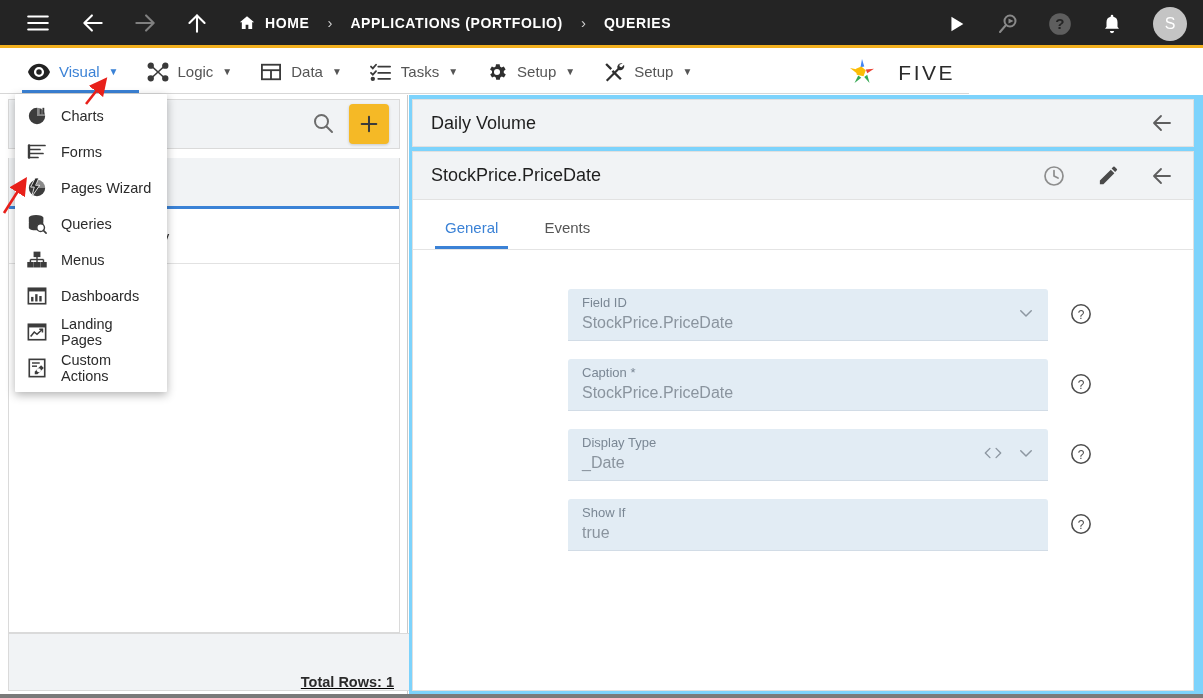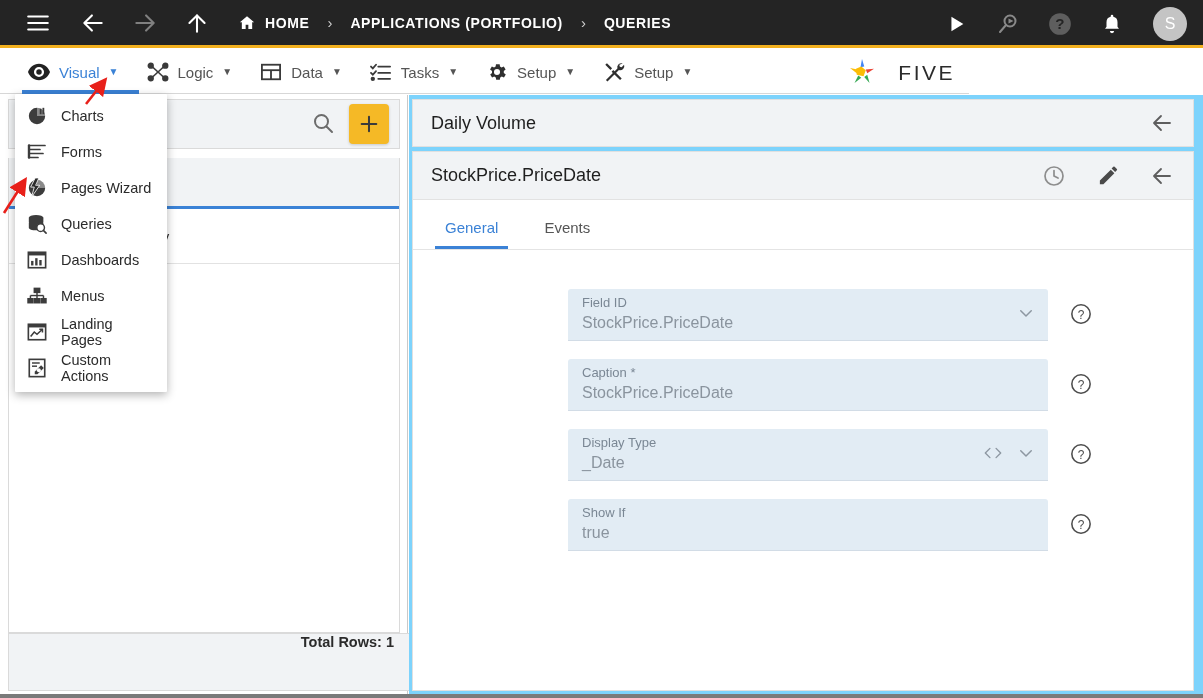--- a/index.html
+++ b/index.html
@@ -35,21 +35,21 @@
   .tb-right .ri.dim { opacity:0.55; }
   .avatar {
     width:34px; height:34px; border-radius:50%; background:#c4c4c4;
     color:#fff; font-size:16px; display:flex; align-items:center; justify-content:center;
     margin-left:2px;
   }
 
   
   .menubar {
     position:absolute; left:0; top:51px; width:969px; height:43px;
-    background:#fff; border-bottom:1px solid #d7d7d7; display:flex; align-items:center;
+    background:#fff; border-bottom:1px solid #d7d7d7; display:flex; align-items:flex-end;
   }
   .mb-item {
     display:flex; align-items:center; gap:9px; height:43px; padding:0 14px;
     color:#555; font-size:15px; cursor:pointer; position:relative;
   }
   .mb-item:first-child { margin-left:14px; }
   .mb-item.active { color:#3b82d6; }
   .mb-item.active::after {
     content:""; position:absolute; left:8px; right:-6px; bottom:0; height:3.5px; background:#3b82d6;
   }
@@ -101,21 +101,21 @@
   }
   .col-div { width:2px; height:18px; background:#b9b9b9; margin-right:16px; }
   .col-title { font-size:15px; font-weight:700; color:#262626; }
   .grid-row {
     height:55px; display:flex; align-items:center; padding-left:36px;
     border-bottom:1px solid #e2e2e2; background:#fff; cursor:pointer; font-size:15px; color:#333;
   }
   .statusbar {
     position:absolute; left:8px; top:538px; width:436px; height:58px;
     background:#f1f3f5; border:1px solid #dadada; border-top:1px solid #dadada;
-    display:flex; align-items:flex-start; justify-content:flex-end; padding-right:49px;
+    display:flex; align-items:flex-end; justify-content:flex-end; padding-right:49px;text-decoration:underline;
   }
   .status-text { font-size:14.5px; font-weight:700; color:#2b2b2b; }
 
   
   .rightpane { position:absolute; left:409px; top:95px; width:794px; height:603px; background:#7dd3fc; }
   .rp-header {
     position:absolute; left:3px; top:4px; width:782px; height:48px;
     background:#f1f3f5; border:1px solid #e0e0e0;
     display:flex; align-items:center; padding:0 18px;
   }
@@ -529,53 +529,53 @@
           <path d="M2 10v5c0 1.7 3.6 3 8 3s8-1.3 8-3v-5z" fill="#3c3c3c"></path>
           <circle cx="15" cy="15" r="4.2" fill="#fff" stroke="#3c3c3c" stroke-width="1.6"></circle>
           <line x1="18" y1="18" x2="21" y2="21" stroke="#3c3c3c" stroke-width="1.8" stroke-linecap="round"></line>
         </svg>
       </span>
       <span>Queries</span>
     </div>
 
     <div class="dd-item">
       <span class="dd-ico">
-        <svg width="20" height="20" viewBox="0 0 22 22">
-          <rect x="1.5" y="2.5" width="19" height="17" fill="none" stroke="#3c3c3c" stroke-width="1.8"></rect>
-          <rect x="1.5" y="2.5" width="19" height="3.5" fill="#3c3c3c"></rect>
-          <rect x="4.5" y="12" width="2.6" height="5" fill="#3c3c3c"></rect>
-          <rect x="9" y="9" width="2.6" height="8" fill="#3c3c3c"></rect>
-          <rect x="13.5" y="11" width="2.6" height="6" fill="#3c3c3c"></rect>
-        </svg>
-      </span>
-      <span>Dashboards</span>
-    </div>
-
-    <div class="dd-item">
-      <span class="dd-ico">
         <svg width="20" height="18" viewBox="0 0 22 20" fill="none" stroke="#3c3c3c" stroke-width="1.6">
           <rect x="8" y="1.5" width="6" height="4.5" fill="#3c3c3c"></rect>
           <rect x="1" y="13" width="5.5" height="4.5" fill="#3c3c3c"></rect>
           <rect x="8.2" y="13" width="5.5" height="4.5" fill="#3c3c3c"></rect>
           <rect x="15.5" y="13" width="5.5" height="4.5" fill="#3c3c3c"></rect>
           <line x1="11" y1="6" x2="11" y2="9.5"></line>
             <line x1="3.7" y1="9.5" x2="18.2" y2="9.5"></line>
           <line x1="3.7" y1="9.5" x2="3.7" y2="13"></line>
             <line x1="11" y1="9.5" x2="11" y2="13"></line>
             <line x1="18.2" y1="9.5" x2="18.2" y2="13"></line>
         </svg>
       </span>
       <span>Menus</span>
     </div>
 
     <div class="dd-item">
       <span class="dd-ico">
         <svg width="20" height="20" viewBox="0 0 22 22">
           <rect x="1.5" y="2.5" width="19" height="17" fill="none" stroke="#3c3c3c" stroke-width="1.8"></rect>
           <rect x="1.5" y="2.5" width="19" height="3.5" fill="#3c3c3c"></rect>
+          <rect x="4.5" y="12" width="2.6" height="5" fill="#3c3c3c"></rect>
+          <rect x="9" y="9" width="2.6" height="8" fill="#3c3c3c"></rect>
+          <rect x="13.5" y="11" width="2.6" height="6" fill="#3c3c3c"></rect>
+        </svg>
+      </span>
+      <span>Dashboards</span>
+    </div>
+
+    <div class="dd-item">
+      <span class="dd-ico">
+        <svg width="20" height="20" viewBox="0 0 22 22">
+          <rect x="1.5" y="2.5" width="19" height="17" fill="none" stroke="#3c3c3c" stroke-width="1.8"></rect>
+          <rect x="1.5" y="2.5" width="19" height="3.5" fill="#3c3c3c"></rect>
           <polyline points="4,16 8,11 11,13.5 17,8" fill="none" stroke="#3c3c3c" stroke-width="1.7"></polyline>
           <polyline points="13.5,8 17,8 17,11.5" fill="none" stroke="#3c3c3c" stroke-width="1.7"></polyline>
         </svg>
       </span>
       <span>Landing Pages</span>
     </div>
 
     <div class="dd-item">
       <span class="dd-ico">
         <svg width="20" height="20" viewBox="0 0 22 22">

